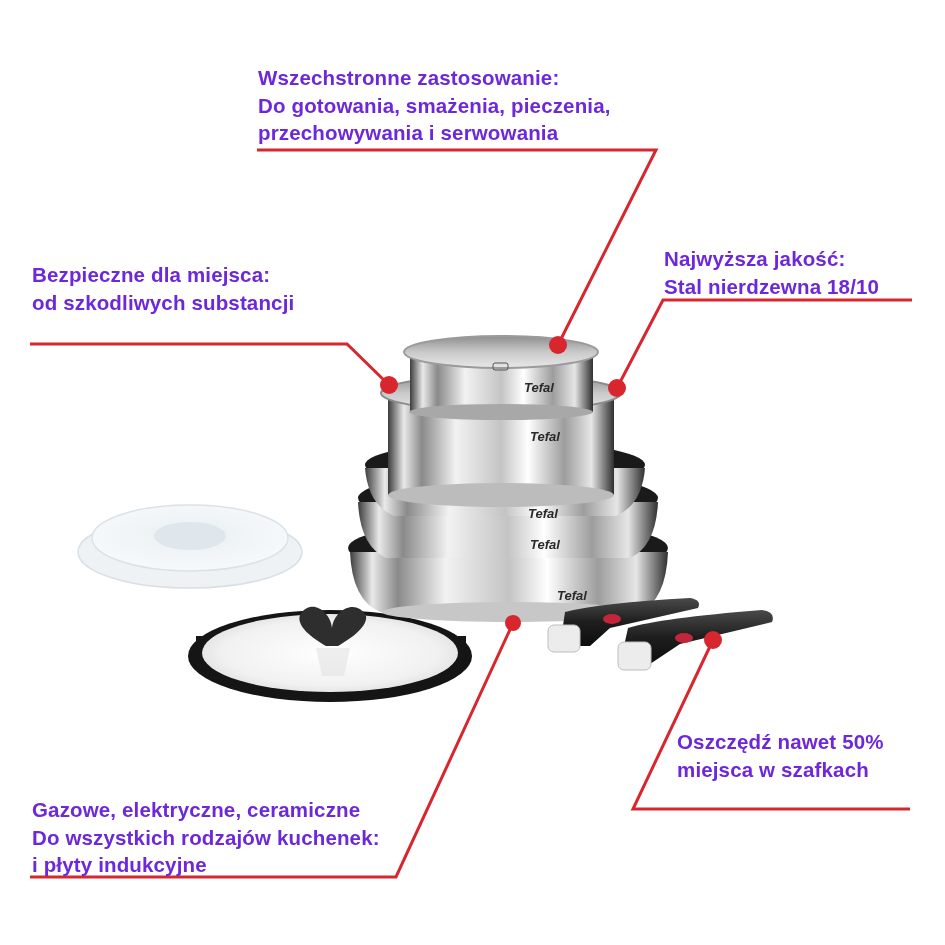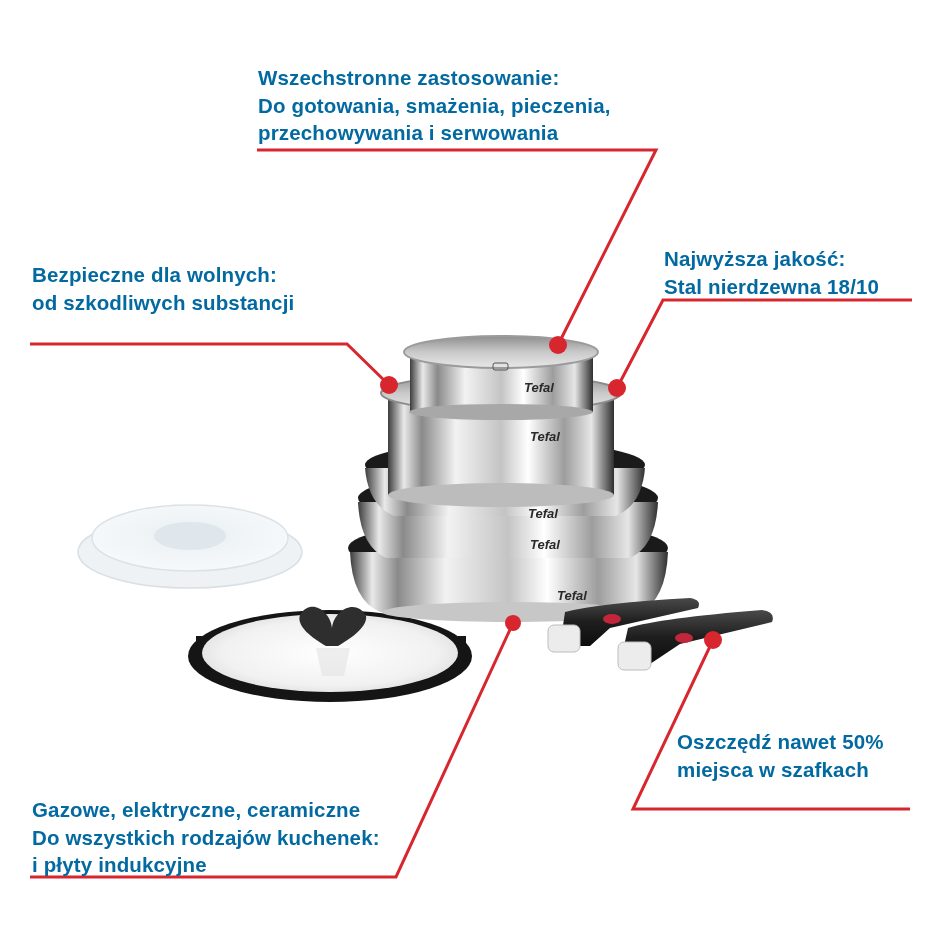--- a/index.html
+++ b/index.html
@@ -22,21 +22,21 @@
     .illustration {
       position: absolute;
       left: 0; top: 0;
       width: 945px; height: 945px;
     }
     .callout {
       position: absolute;
       font-weight: bold;
       font-size: 20.5px;
       line-height: 27.5px;
-      color: #0369a1;
+      color: #6d28d9;
       white-space: nowrap;
       letter-spacing: 0.15px;
     }
     .callout .line {
       display: block;
     }
     #callout-top { left: 258px; top: 64px; }
     #callout-left { left: 32px; top: 261px; }
     #callout-right { left: 664px; top: 245px; }
     #callout-handle { left: 677px; top: 728px; }
@@ -164,21 +164,21 @@
     </g>
   </svg>
 
   <div class="callout" id="callout-top">
     <span class="line">Wszechstronne zastosowanie:</span>
     <span class="line">Do gotowania, smażenia, pieczenia,</span>
     <span class="line">przechowywania i serwowania</span>
   </div>
 
   <div class="callout" id="callout-left">
-    <span class="line">Bezpieczne dla wolnych:</span>
+    <span class="line">Bezpieczne dla miejsca:</span>
     <span class="line">od szkodliwych substancji</span>
   </div>
 
   <div class="callout" id="callout-right">
     <span class="line">Najwyższa jakość:</span>
     <span class="line">Stal nierdzewna 18/10</span>
   </div>
 
   <div class="callout" id="callout-handle">
     <span class="line">Oszczędź nawet 50%</span>

